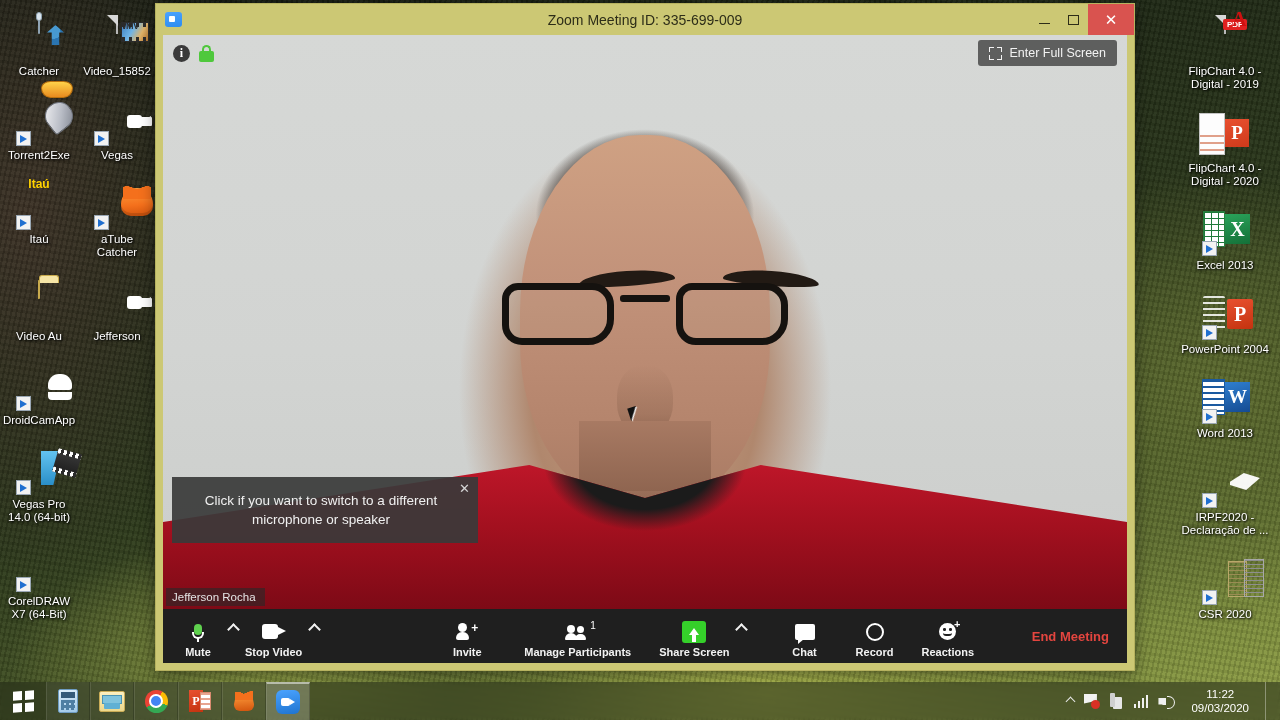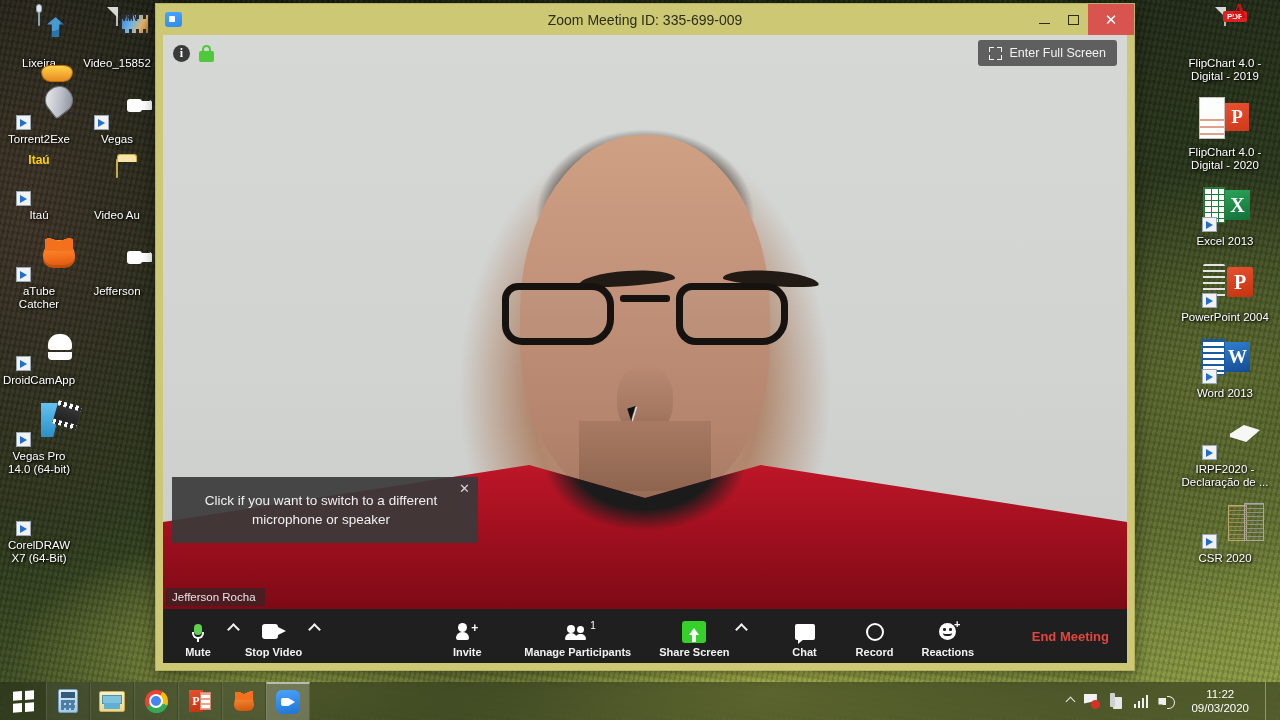--- a/index.html
+++ b/index.html
@@ -39,21 +39,21 @@
 
   .dicon {
     width: 100%;
     padding: 4px 2px 2px;
     text-align: center;
     margin-bottom: 8px;
     cursor: default;
   }
   .dicon .glyph {
     width: 46px; height: 46px;
-    margin: 0 auto 3px;
+    margin: 8px auto 3px;
     position: relative;
     display: block;
   }
   .dicon .label {
     display: block;
     font-size: 11.5px;
     line-height: 13px;
     color: #fff;
     text-shadow: 1px 1px 2px rgba(0,0,0,.95), 0 0 4px rgba(0,0,0,.85);
     word-wrap: break-word;
@@ -840,21 +840,21 @@
 </style>
 </head>
 <body>
 
 <div id="desktop"></div>
 
 <div class="icon-col" id="icons-left">
   <div style="display:flex;flex-wrap:wrap;">
     <div class="dicon" style="width:50%">
       <span class="glyph"><span class="art-trash"></span></span>
-      <span class="label">Lixeira</span>
+      <span class="label">Catcher</span>
     </div>
     <div class="dicon" style="width:50%">
       <span class="glyph">
         <span class="art-wmv"><span class="film"></span><span class="tag">WMV</span></span>
       </span>
       <span class="label">Video_15852</span>
     </div>
 
     <div class="dicon" style="width:50%">
       <span class="glyph">
@@ -869,29 +869,29 @@
       <span class="label">Vegas</span>
     </div>
 
     <div class="dicon" style="width:50%">
       <span class="glyph">
         <span class="art-itau"><span class="t">Itaú</span></span><span class="shortcut"></span>
       </span>
       <span class="label">Itaú</span>
     </div>
     <div class="dicon" style="width:50%">
+      <span class="glyph">
+        <span class="art-atube"></span><span class="shortcut"></span>
+      </span>
+      <span class="label">aTube Catcher</span>
+    </div>
+
+    <div class="dicon" style="width:50%">
       <span class="glyph"><span class="art-folder"></span></span>
       <span class="label">Video Au</span>
-    </div>
-
-    <div class="dicon" style="width:50%">
-      <span class="glyph">
-        <span class="art-atube"></span><span class="shortcut"></span>
-      </span>
-      <span class="label">aTube Catcher</span>
     </div>
     <div class="dicon" style="width:50%">
       <span class="glyph">
         <span class="art-zoom"><span class="lens"></span></span>
       </span>
       <span class="label">Jefferson</span>
     </div>
 
     <div class="dicon" style="width:50%">
       <span class="glyph">

